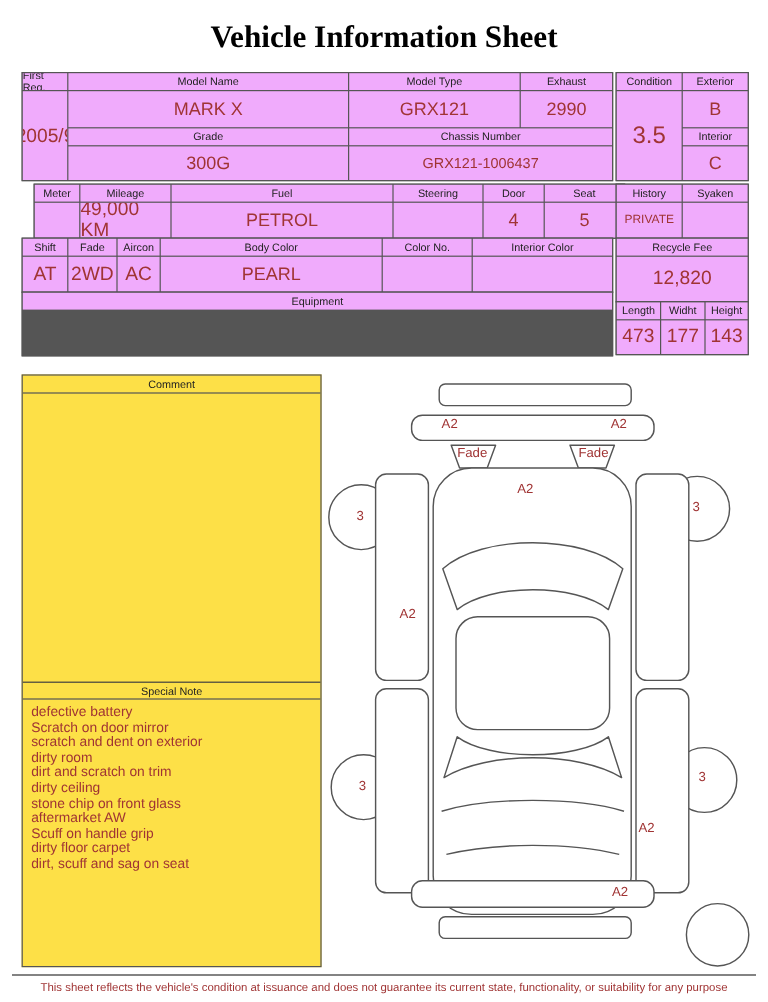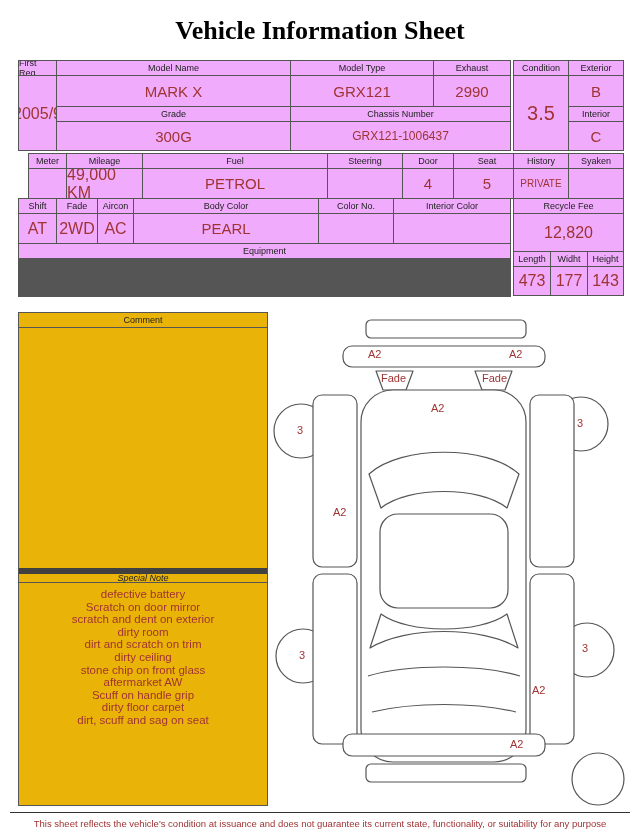--- a/index.html
+++ b/index.html
@@ -24,26 +24,26 @@
   .v12 { font-size:16px; }
   .v10 { font-size:10px; }
   .rs3 { grid-row: span 3; }
   .cs2 { grid-column: span 2; }
   .firstreg { flex-direction:row; font-size:16px; line-height:17px; }
   .equip {
     display:block; text-align:left; padding:3px 6px;
     color:#a03434; font-size:10.5px; line-height:13px;
   }
   
-  .panel { position:absolute; border:1px solid #555; background:#eab308;text-align:center; }
+  .panel { position:absolute; border:1px solid #555; background:#fde047; }
   .panel-hdr {
     height:15px; border-bottom:1px solid #555; display:flex;
     align-items:center; justify-content:center; font-size:9px; color:#222;
   }
-  .note-hdr { border-top:6px solid #404040;font-style:italic; }
+  .note-hdr { border-top:1px solid #404040; }
   .comment-body { height:240px; }
   .notes { padding:5px 7px; color:#a03434; font-size:11.5px; line-height:12.6px; }
   
   .diagram { position:absolute; left:268px; top:312px; width:362px; height:496px; }
   .ann { position:absolute; color:#a03434; font-size:11px; line-height:12px; }
   
   .footer {
     position:absolute; left:10px; top:812px; width:620px;
     border-top:1px solid #333; text-align:center; color:#a03434;
     font-size:9.5px; padding-top:5px;

